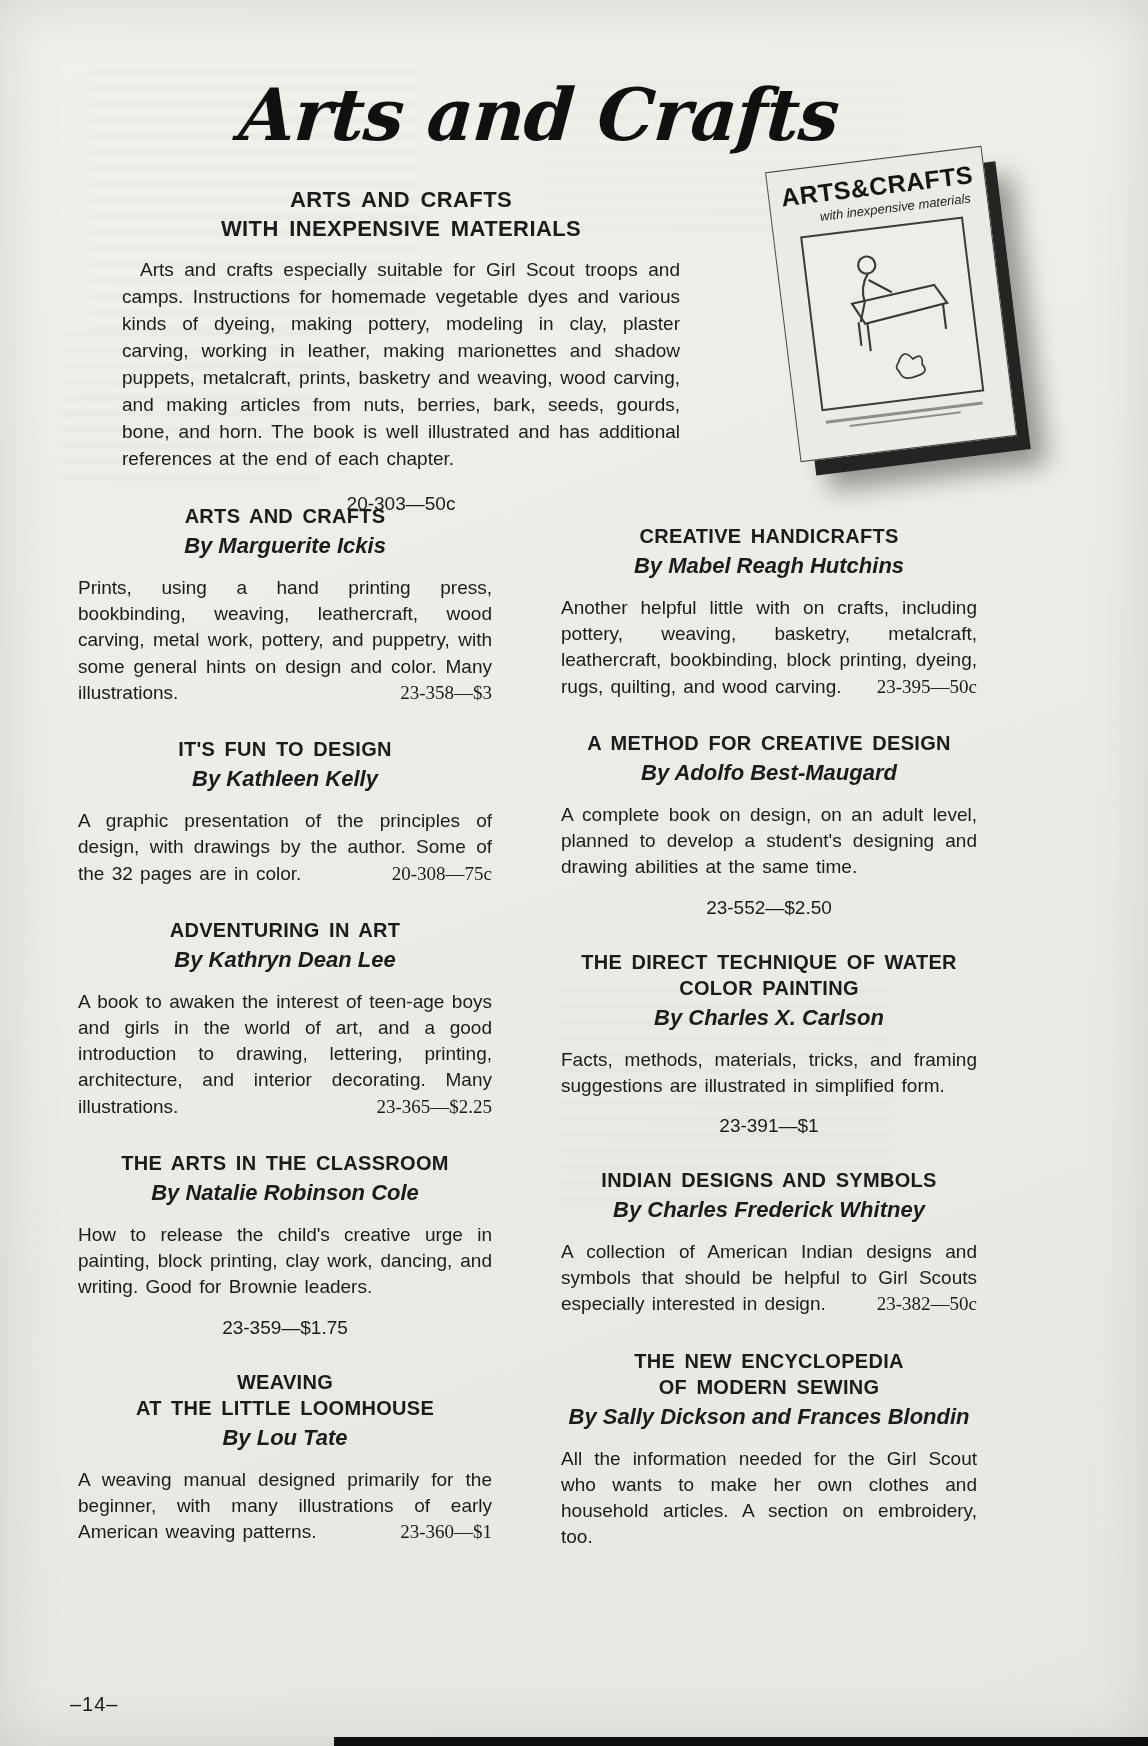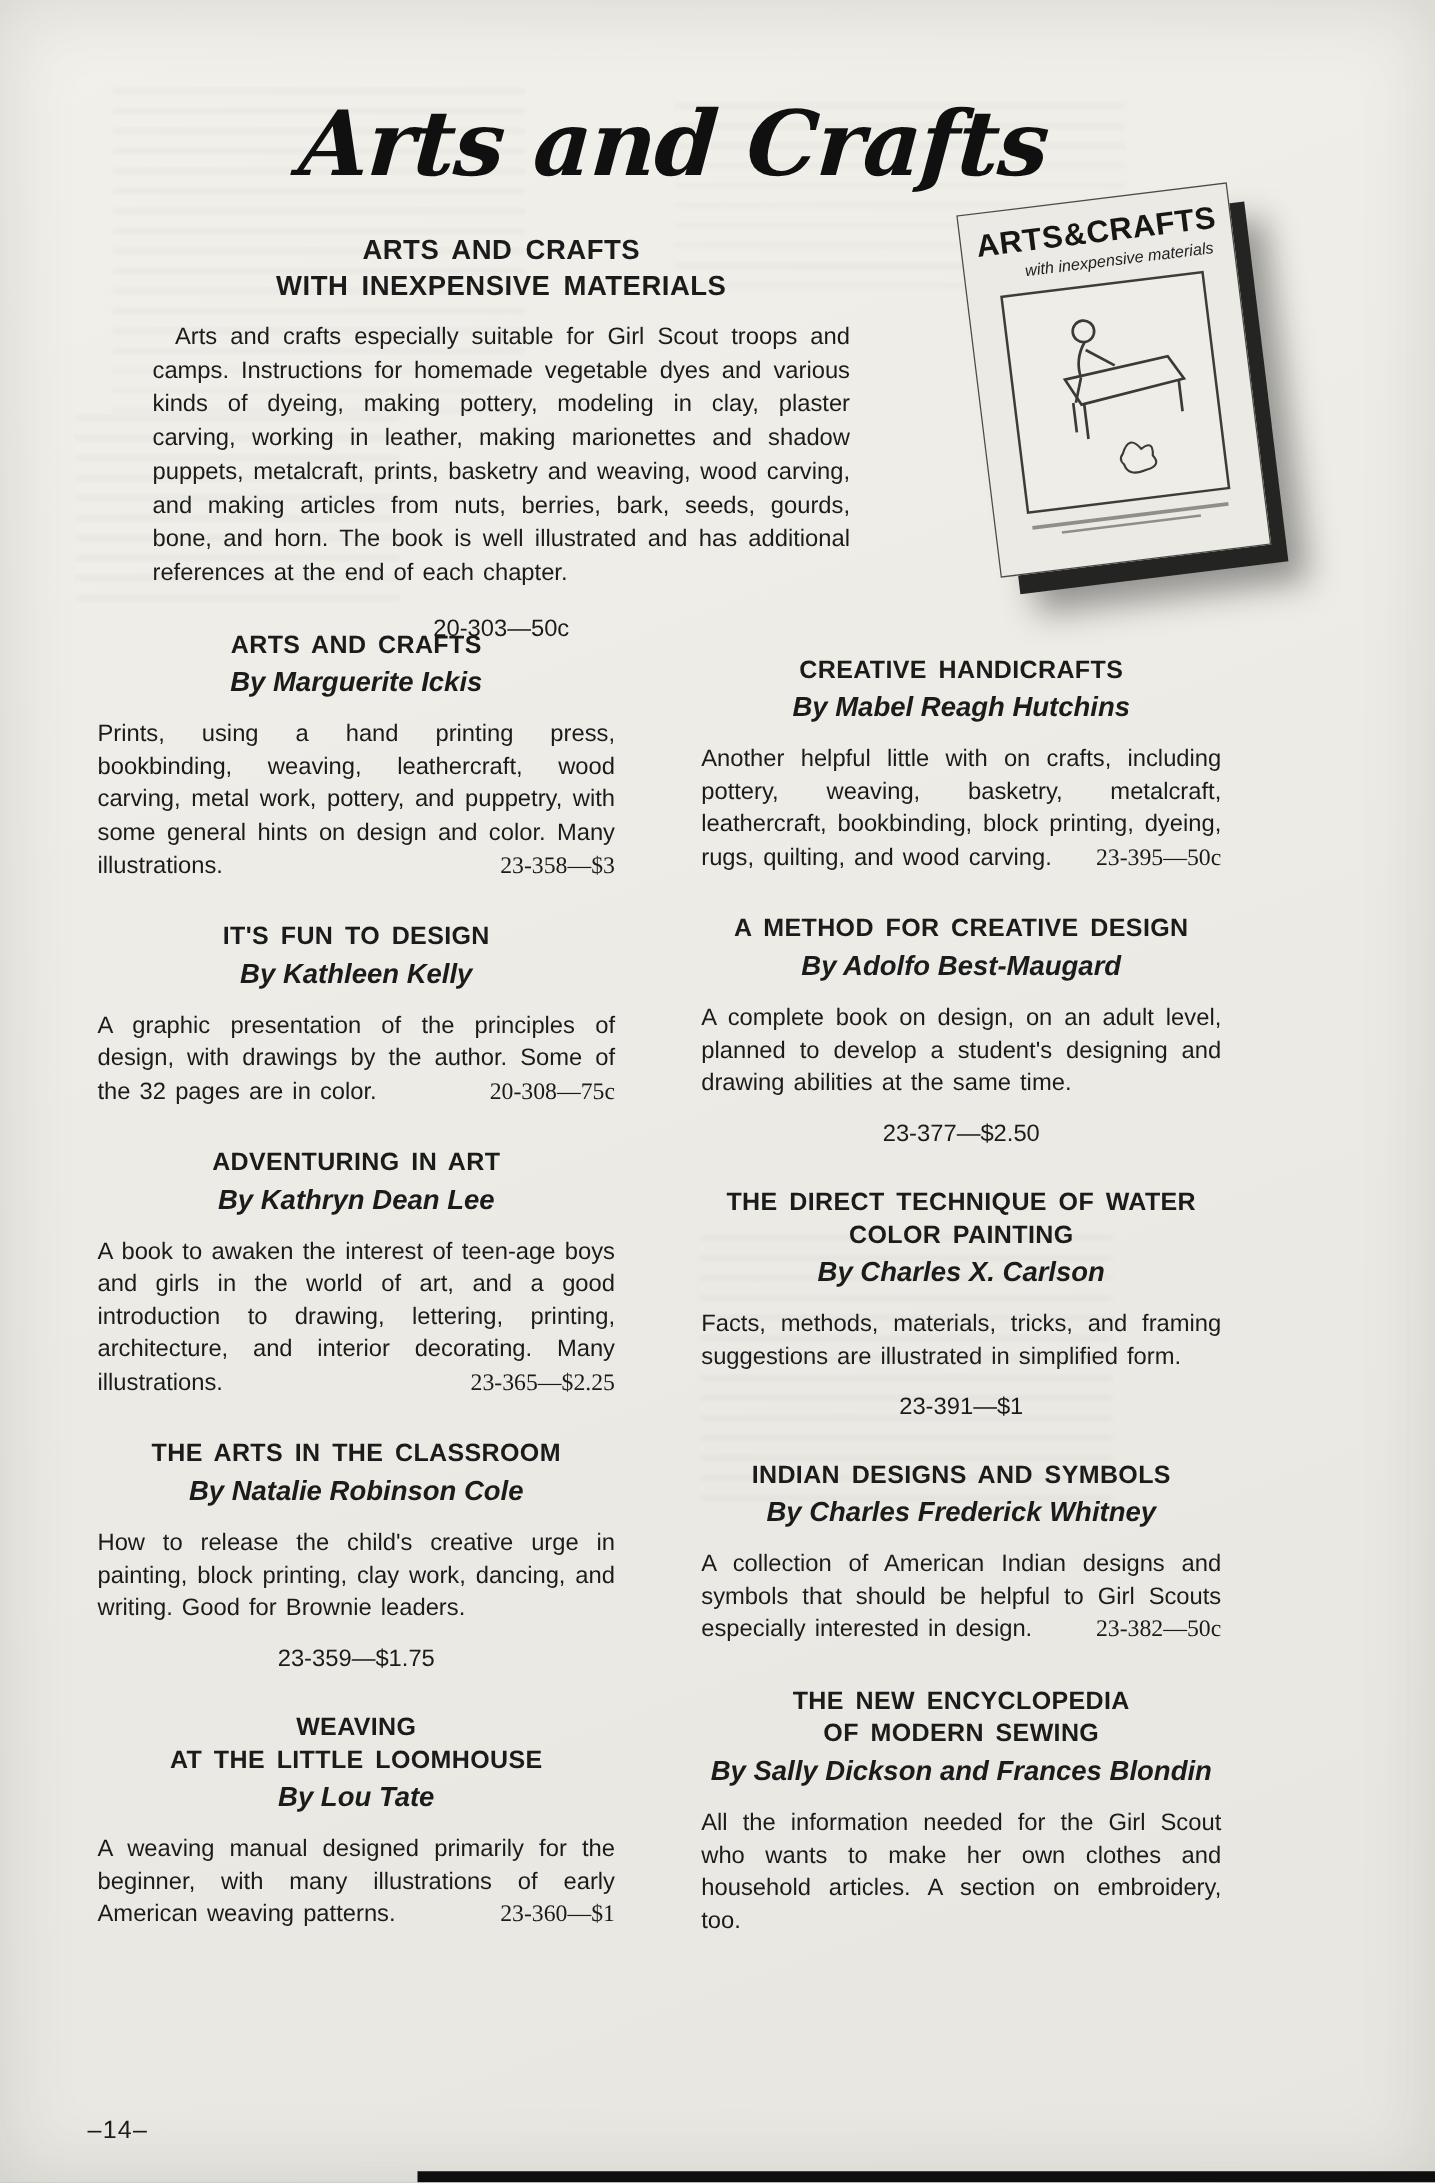--- a/index.html
+++ b/index.html
@@ -177,21 +177,21 @@
     <section class="entry">
       <h3 class="entry-title">CREATIVE HANDICRAFTS</h3>
       <div class="entry-author">By Mabel Reagh Hutchins</div>
       <p class="entry-body"><span>Another helpful little with on crafts, including pottery, weaving, basketry, metalcraft, leathercraft, bookbinding, block printing, dyeing, rugs, quilting, and wood carving.</span><span class="code-inline">23-395—50c</span></p>
     </section>
 
     <section class="entry">
       <h3 class="entry-title">A METHOD FOR CREATIVE DESIGN</h3>
       <div class="entry-author">By Adolfo Best-Maugard</div>
       <p class="entry-body">A complete book on design, on an adult level, planned to develop a student's designing and drawing abilities at the same time.</p>
-      <div class="code-centered">23-377—$2.50</div>
+      <div class="code-centered">23-552—$2.50</div>
     </section>
 
     <section class="entry">
       <h3 class="entry-title">THE DIRECT TECHNIQUE OF WATER
 COLOR PAINTING</h3>
       <div class="entry-author">By Charles X. Carlson</div>
       <p class="entry-body">Facts, methods, materials, tricks, and framing suggestions are illustrated in simplified form.</p>
       <div class="code-centered">23-391—$1</div>
     </section>
 

